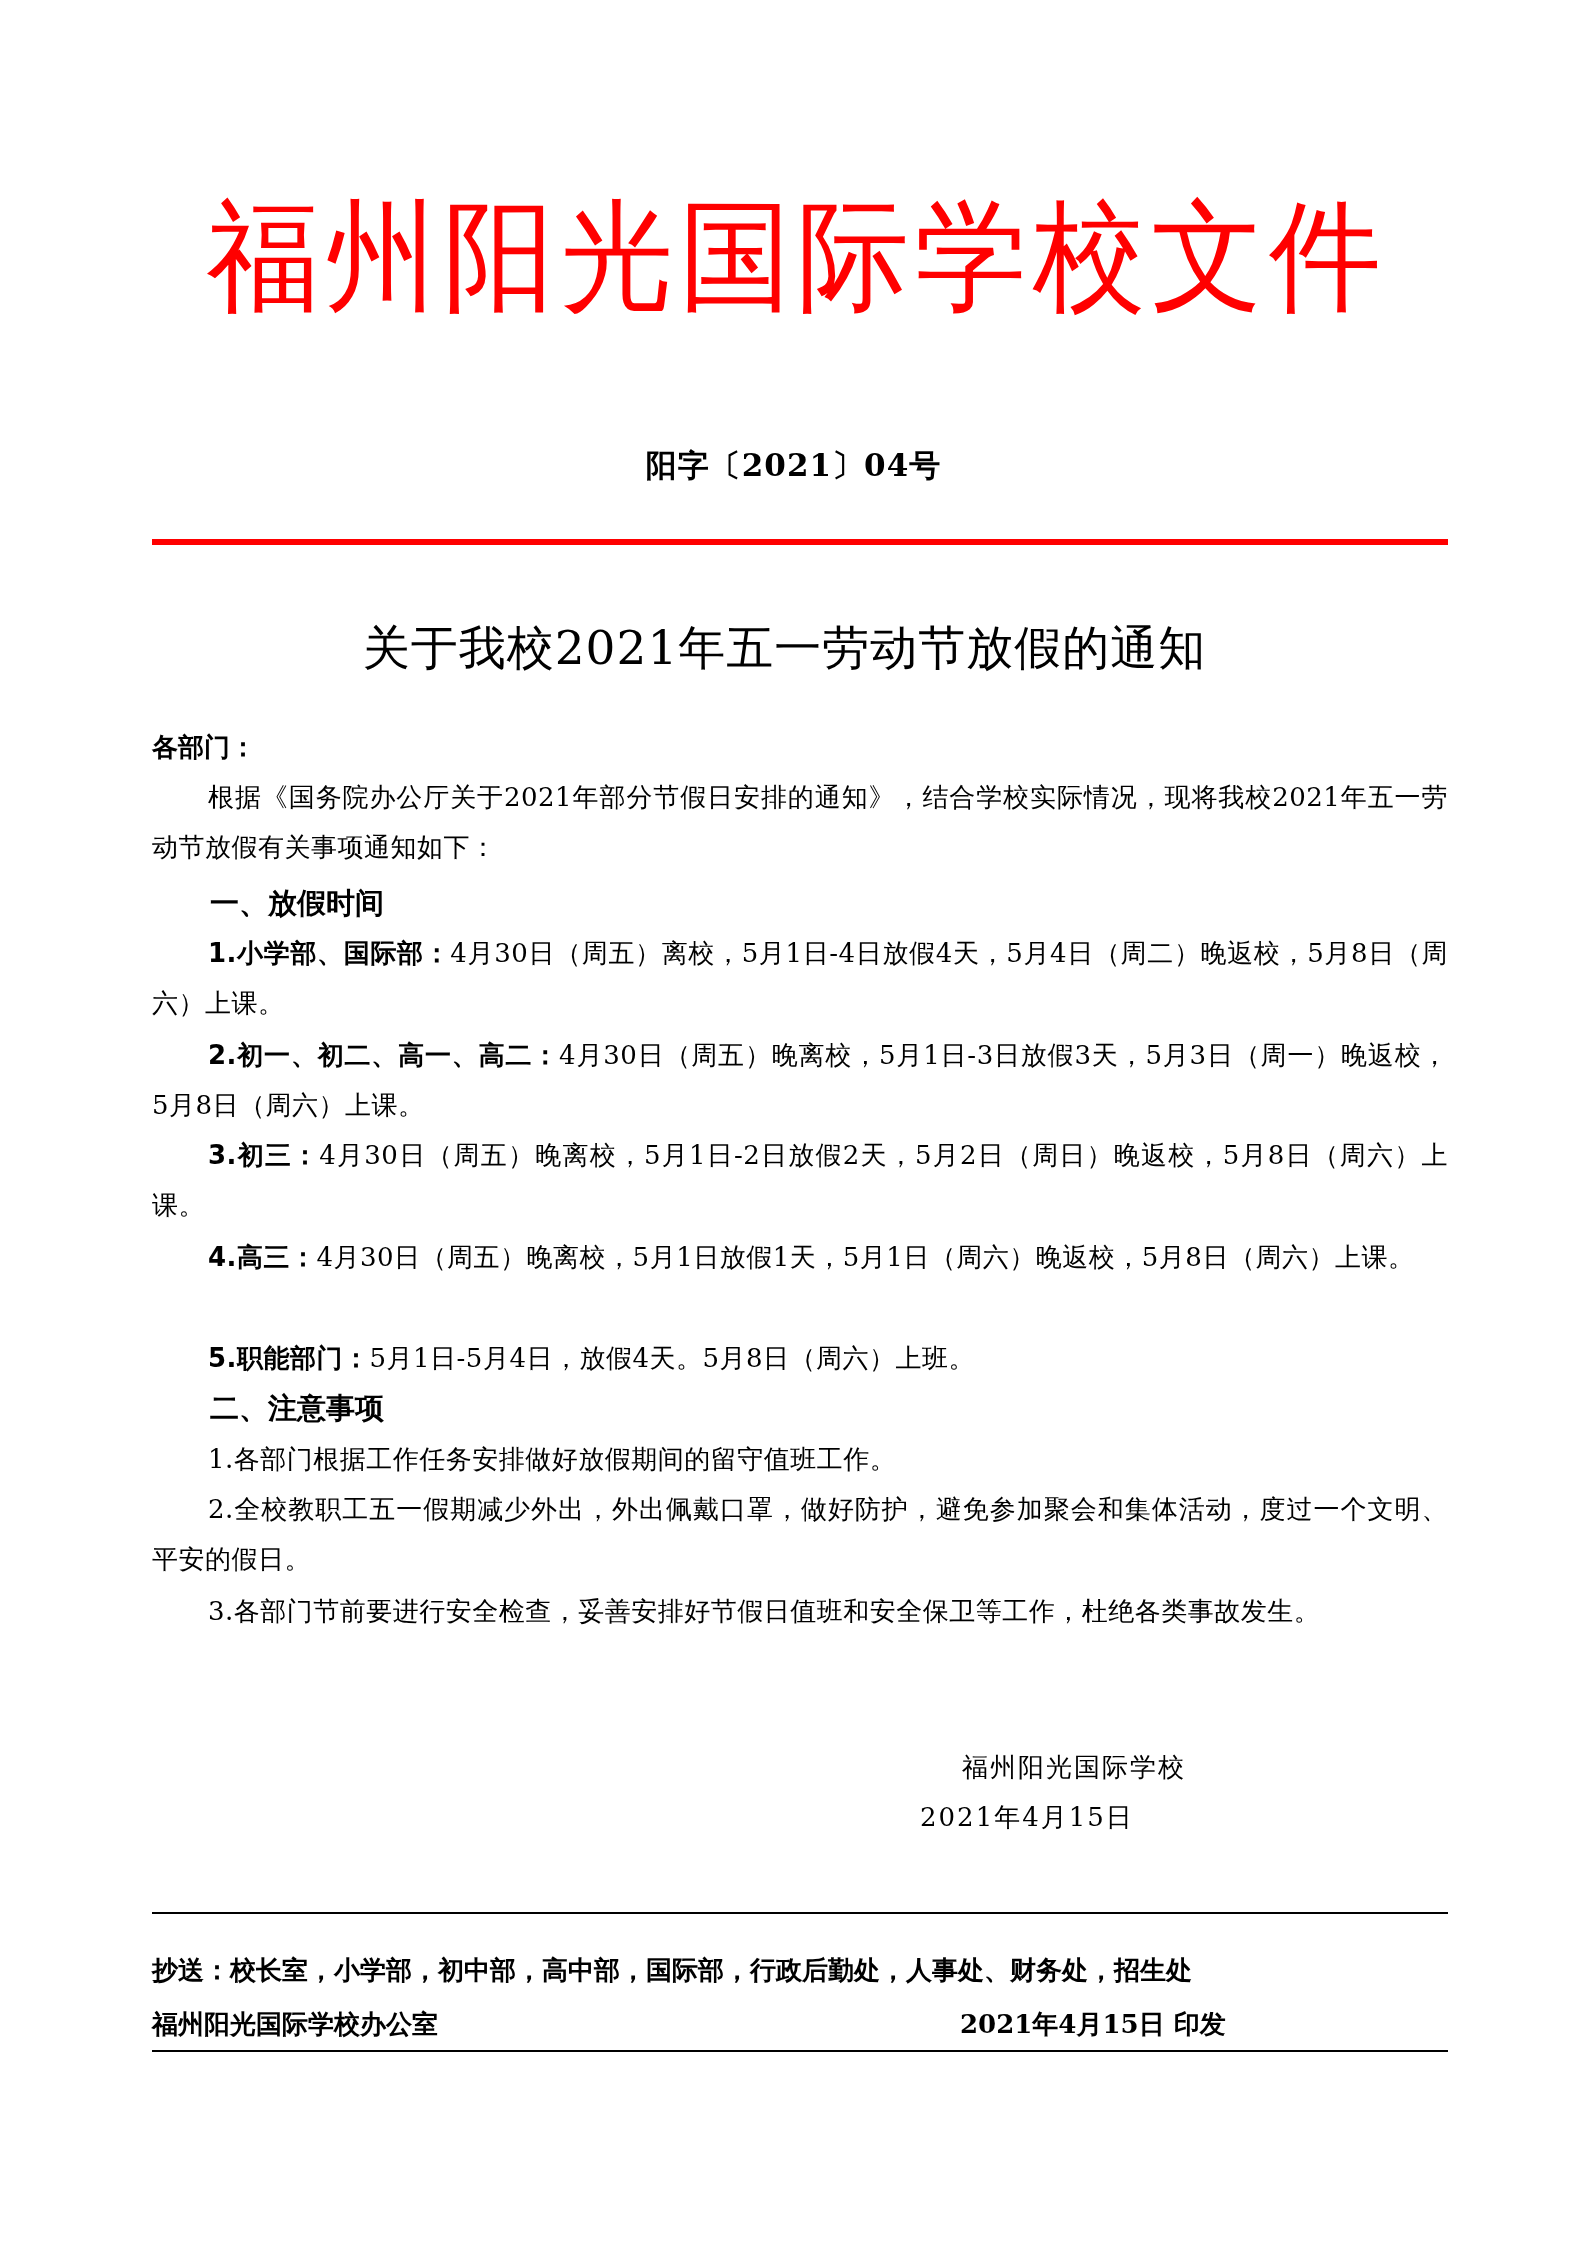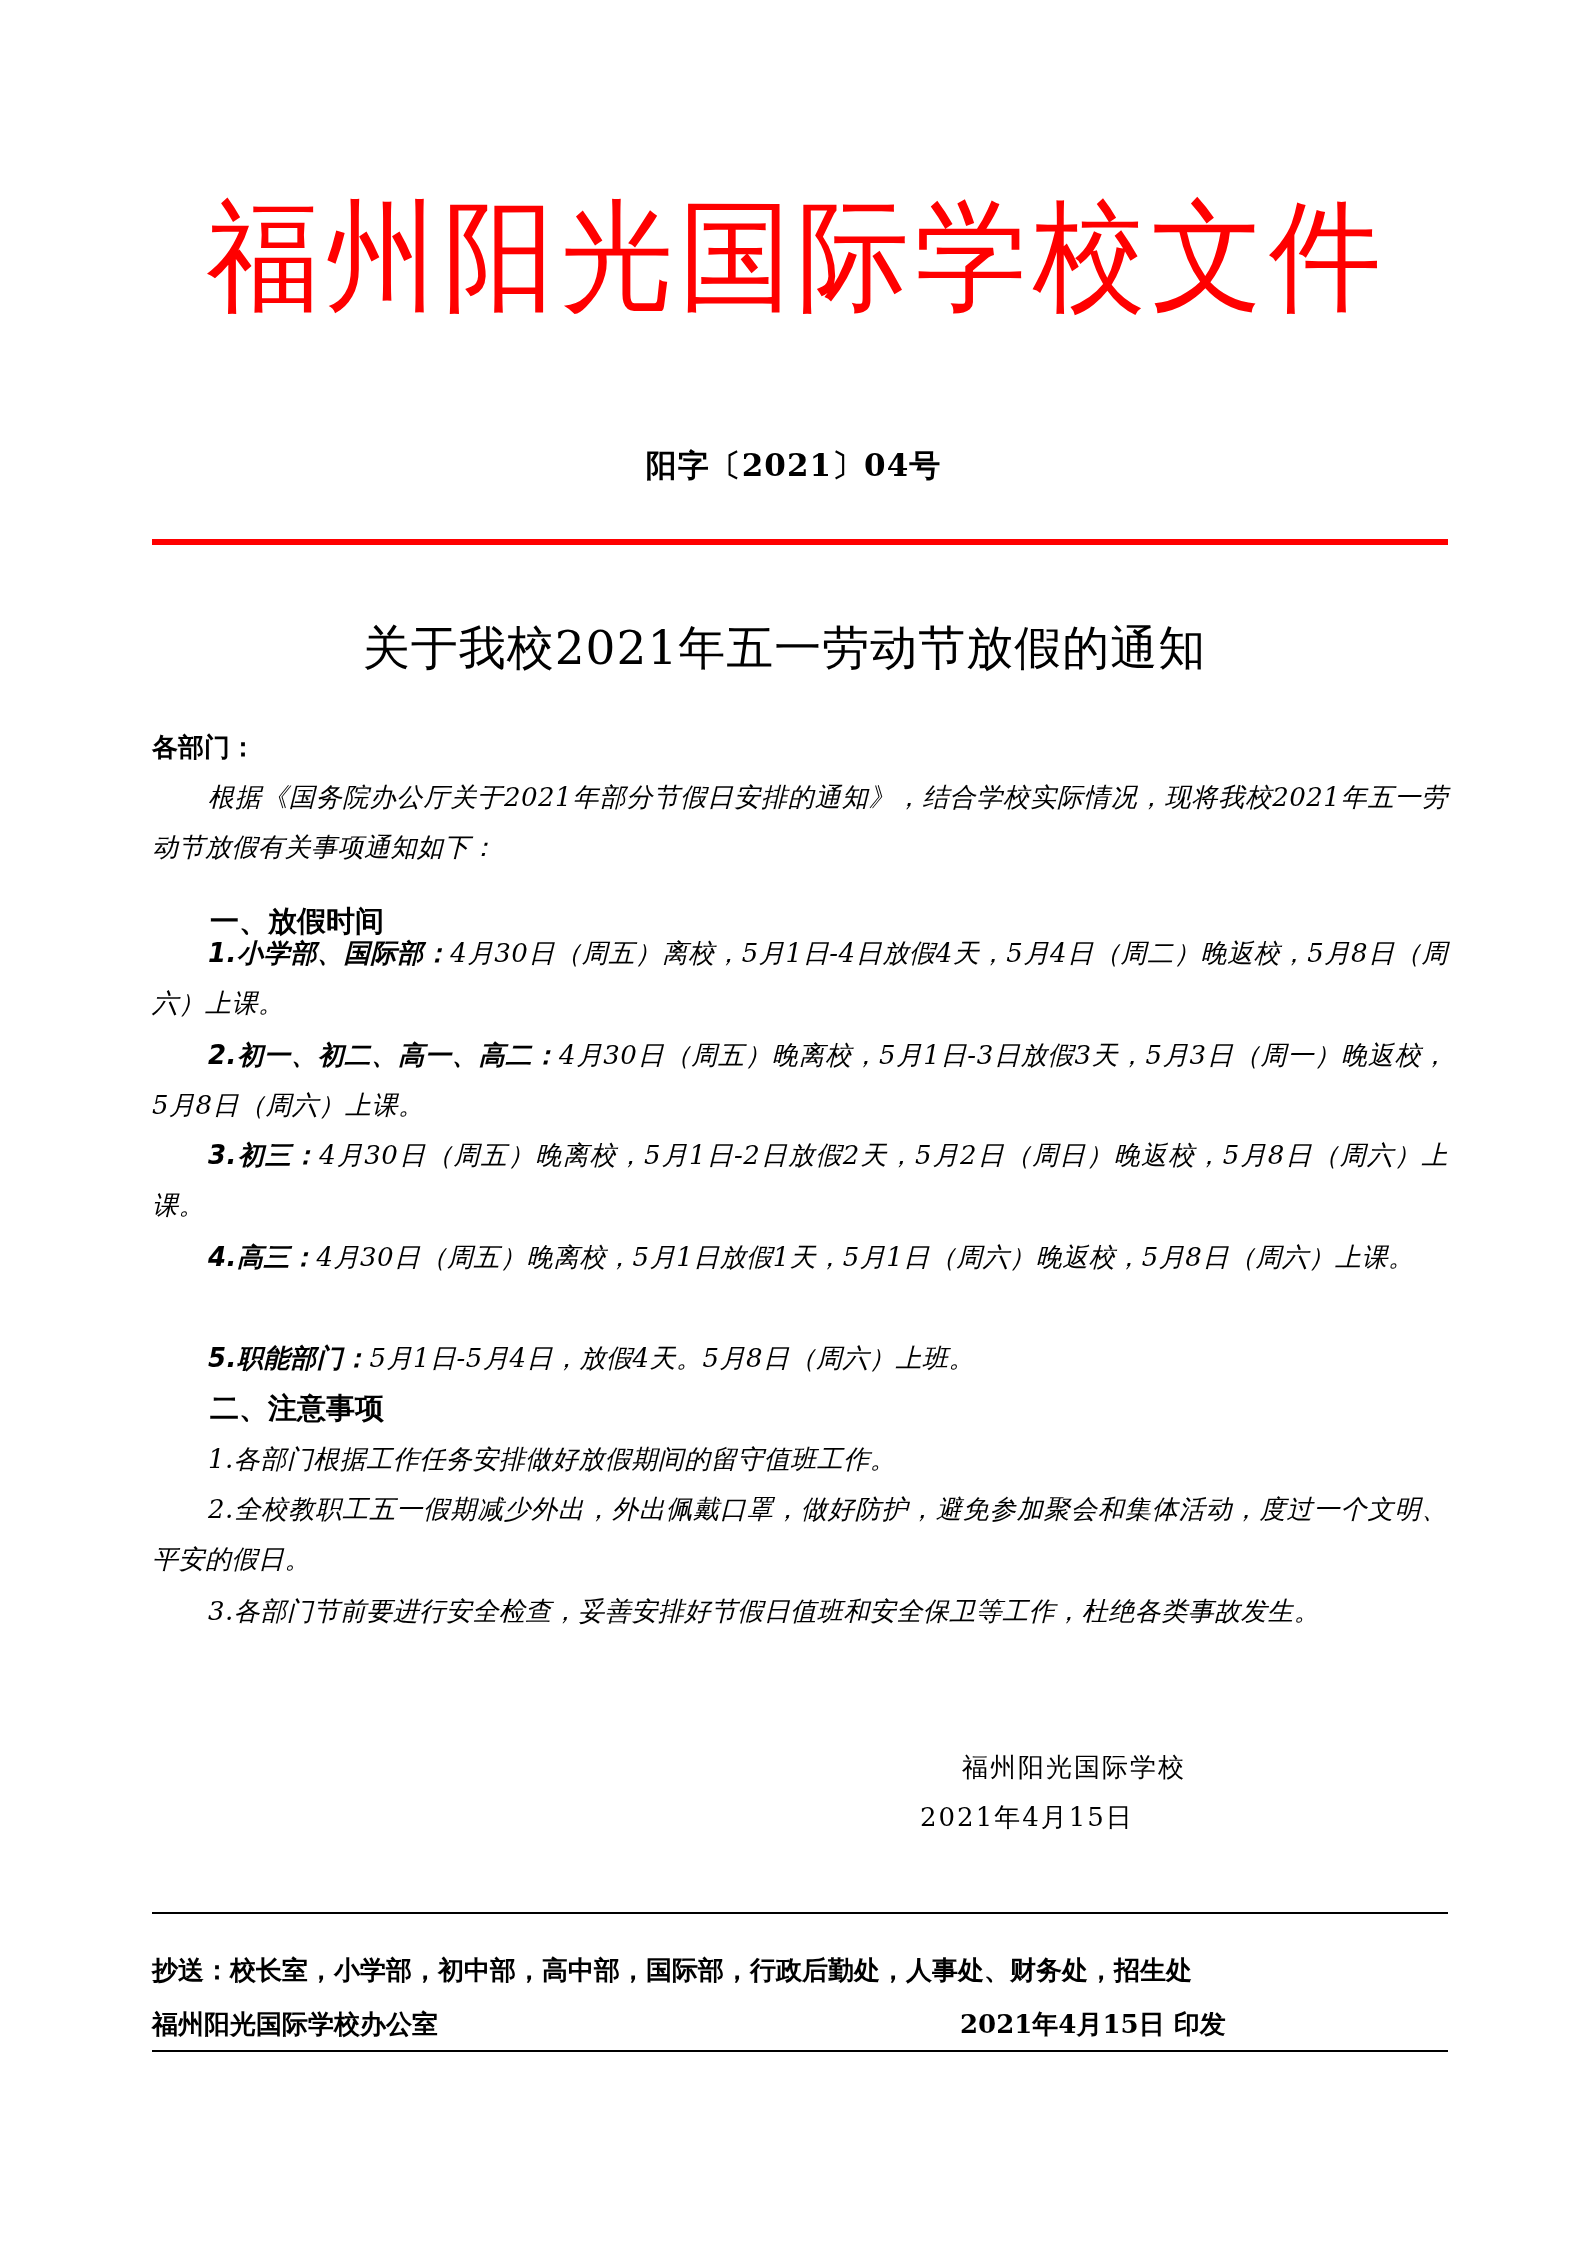--- a/index.html
+++ b/index.html
@@ -77,21 +77,20 @@
     .bold { font-weight: bold; font-family: "DejaVu Sans", "Liberation Sans", sans-serif; }
     .p-block {
       position: absolute;
       left: 152px;
       width: 1296px;
       font-size: 26px;
       line-height: 50px;
       text-align: justify;
       text-align-last: left;
       letter-spacing: 0.5px;
-      font-style: italic;
     }
     .heading {
       position: absolute;
       left: 210px;
       font-size: 29px;
       line-height: 50px;
       font-weight: bold;
       font-family: "DejaVu Sans", "Liberation Sans", sans-serif;
     }
     .sign-block {
@@ -127,21 +126,21 @@
   <div class="doc-number">阳字〔2021〕04号</div>
 
   <div class="red-rule"></div>
 
   <div class="notice-title">关于我校2021年五一劳动节放假的通知</div>
 
   <div class="body-text bold" style="top:722px;">各部门：</div>
 
   <div class="p-block" style="top:772px; text-indent:56px;">根据《国务院办公厅关于2021年部分节假日安排的通知》，结合学校实际情况，现将我校2021年五一劳动节放假有关事项通知如下：</div>
 
-  <div class="heading" style="top:878px;margin-top:18px;">一、放假时间</div>
+  <div class="heading" style="top:878px;">一、放假时间</div>
 
   <div class="p-block" style="top:928px; text-indent:56px;">
     <span class="bold">1.小学部、国际部：</span><span>4月30日（周五）离校，5月1日-4日放假4天，5月4日（周二）晚返校，5月8日（周六）上课。</span>
   </div>
 
   <div class="p-block" style="top:1030px; text-indent:56px;">
     <span class="bold">2.初一、初二、高一、高二：</span><span>4月30日（周五）晚离校，5月1日-3日放假3天，5月3日（周一）晚返校，5月8日（周六）上课。</span>
   </div>
 
   <div class="p-block" style="top:1130px; text-indent:56px;">

